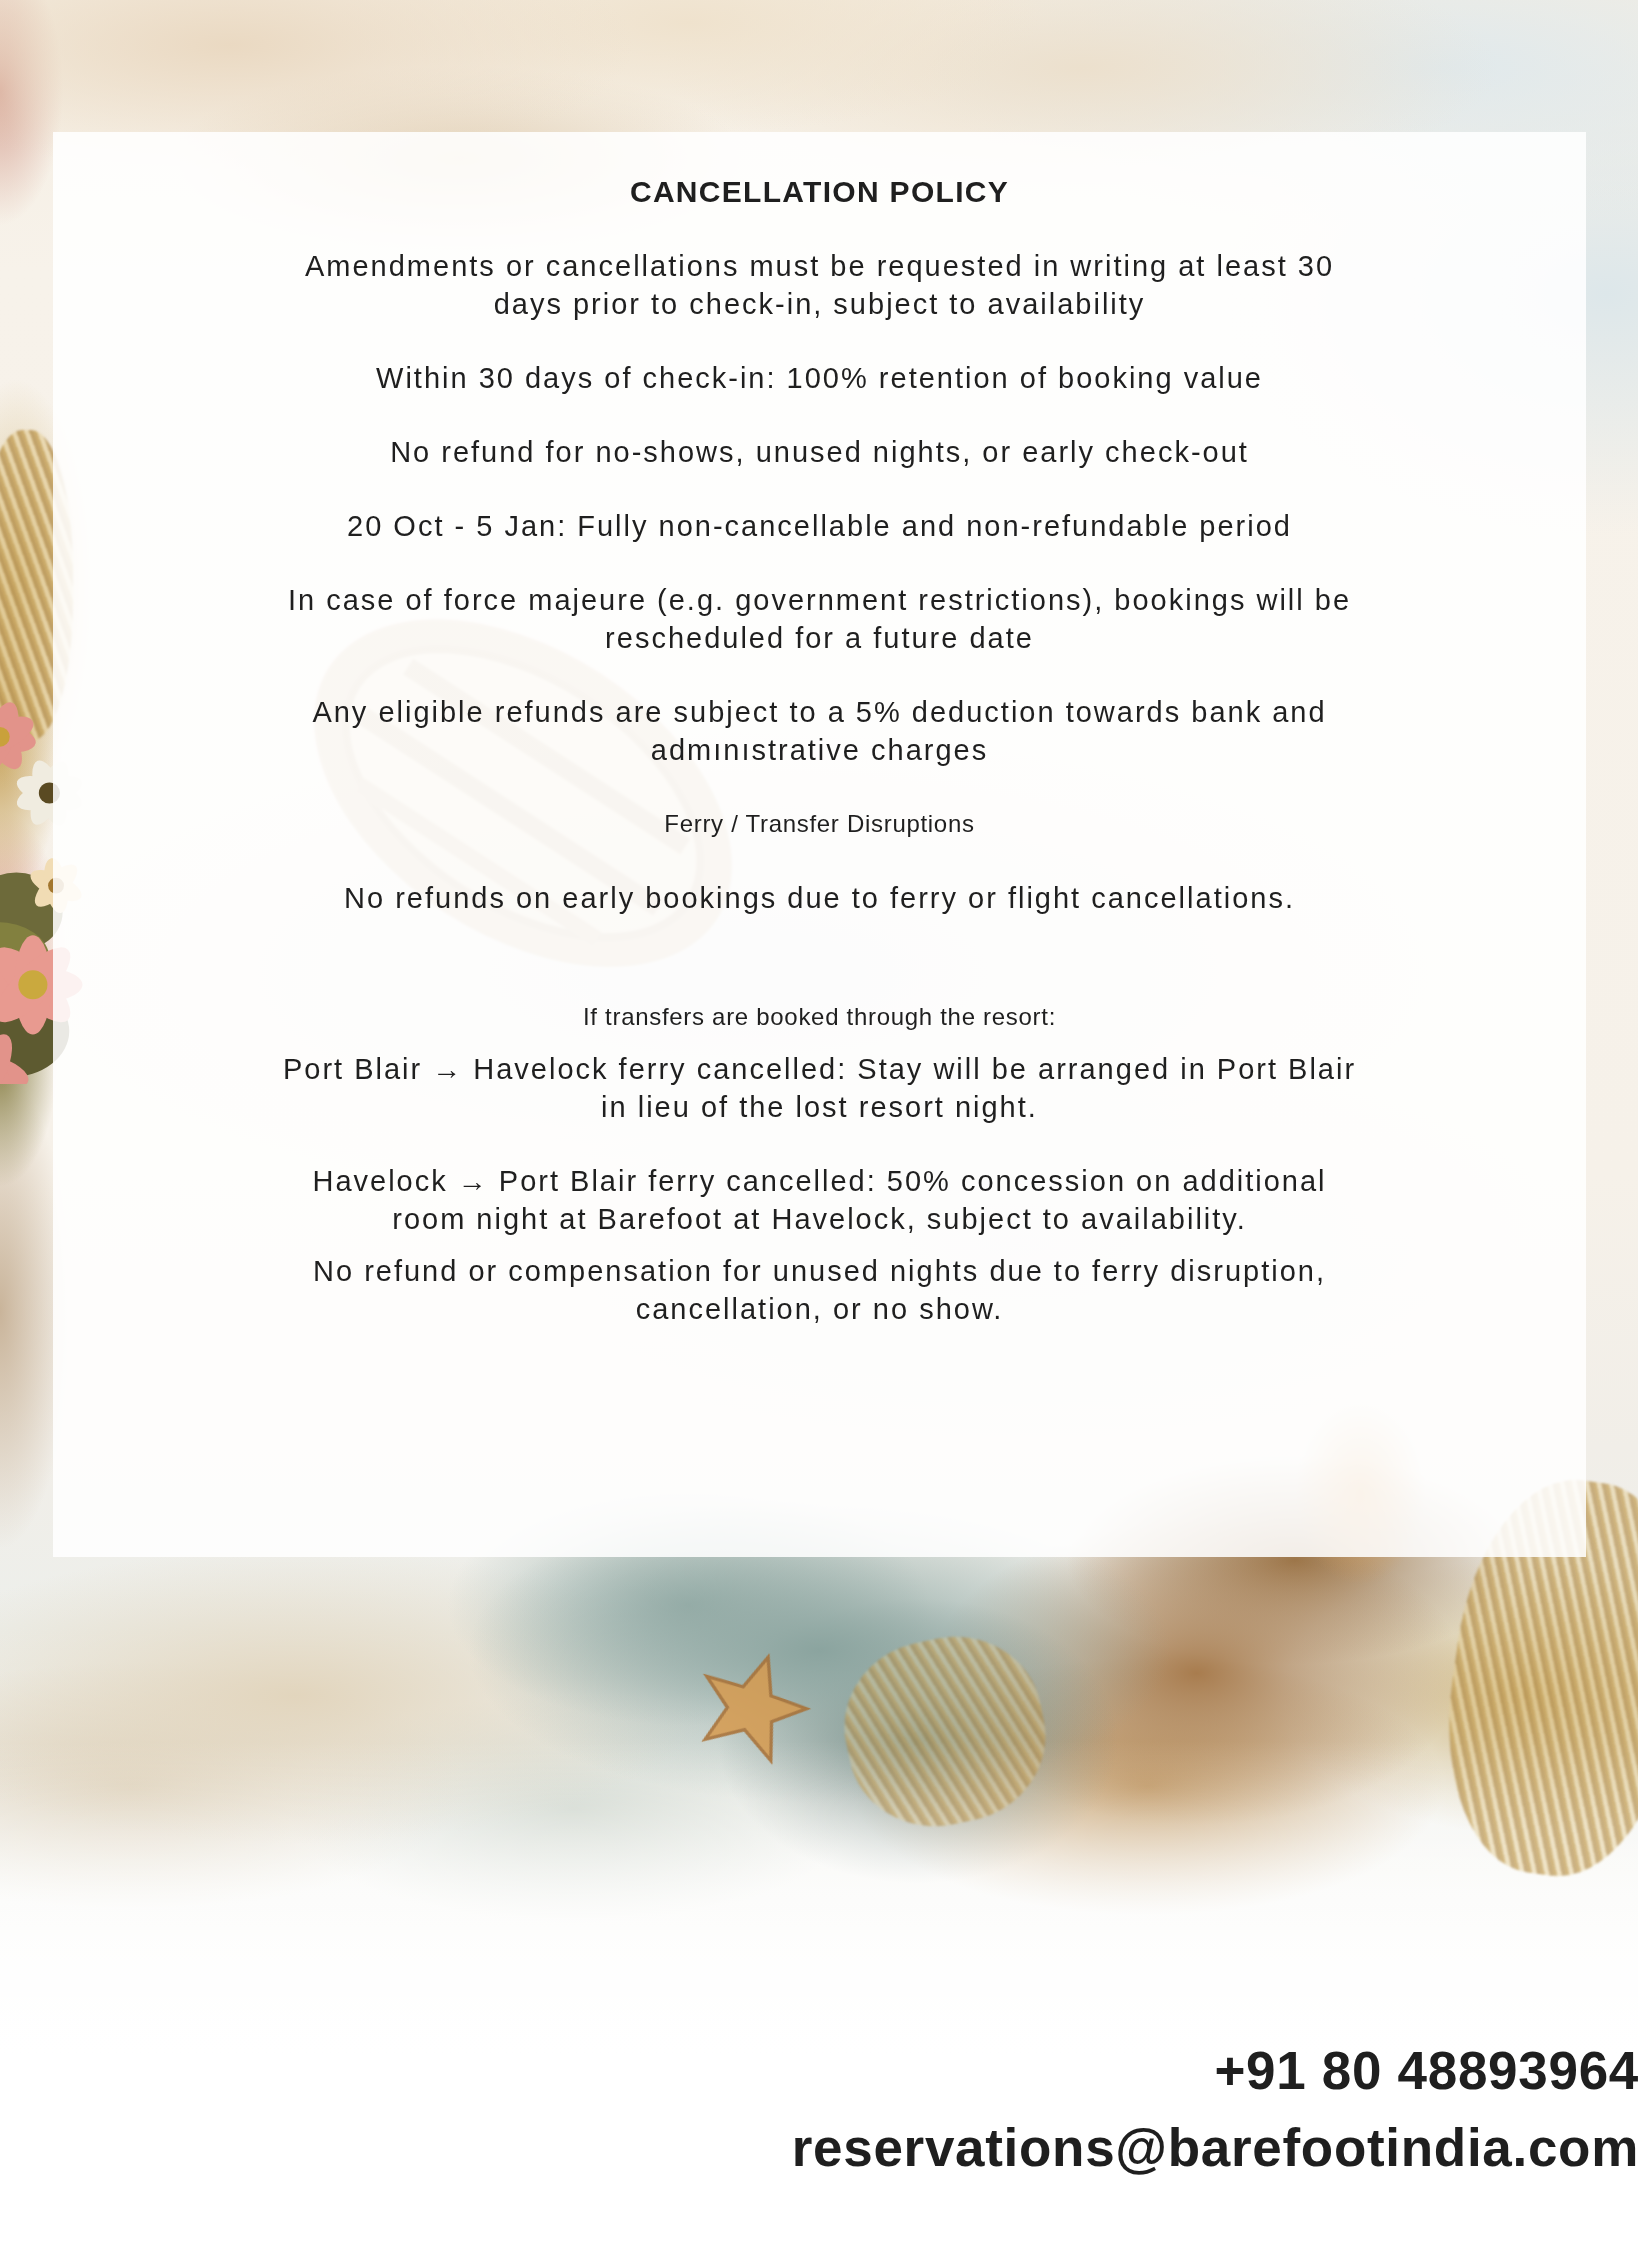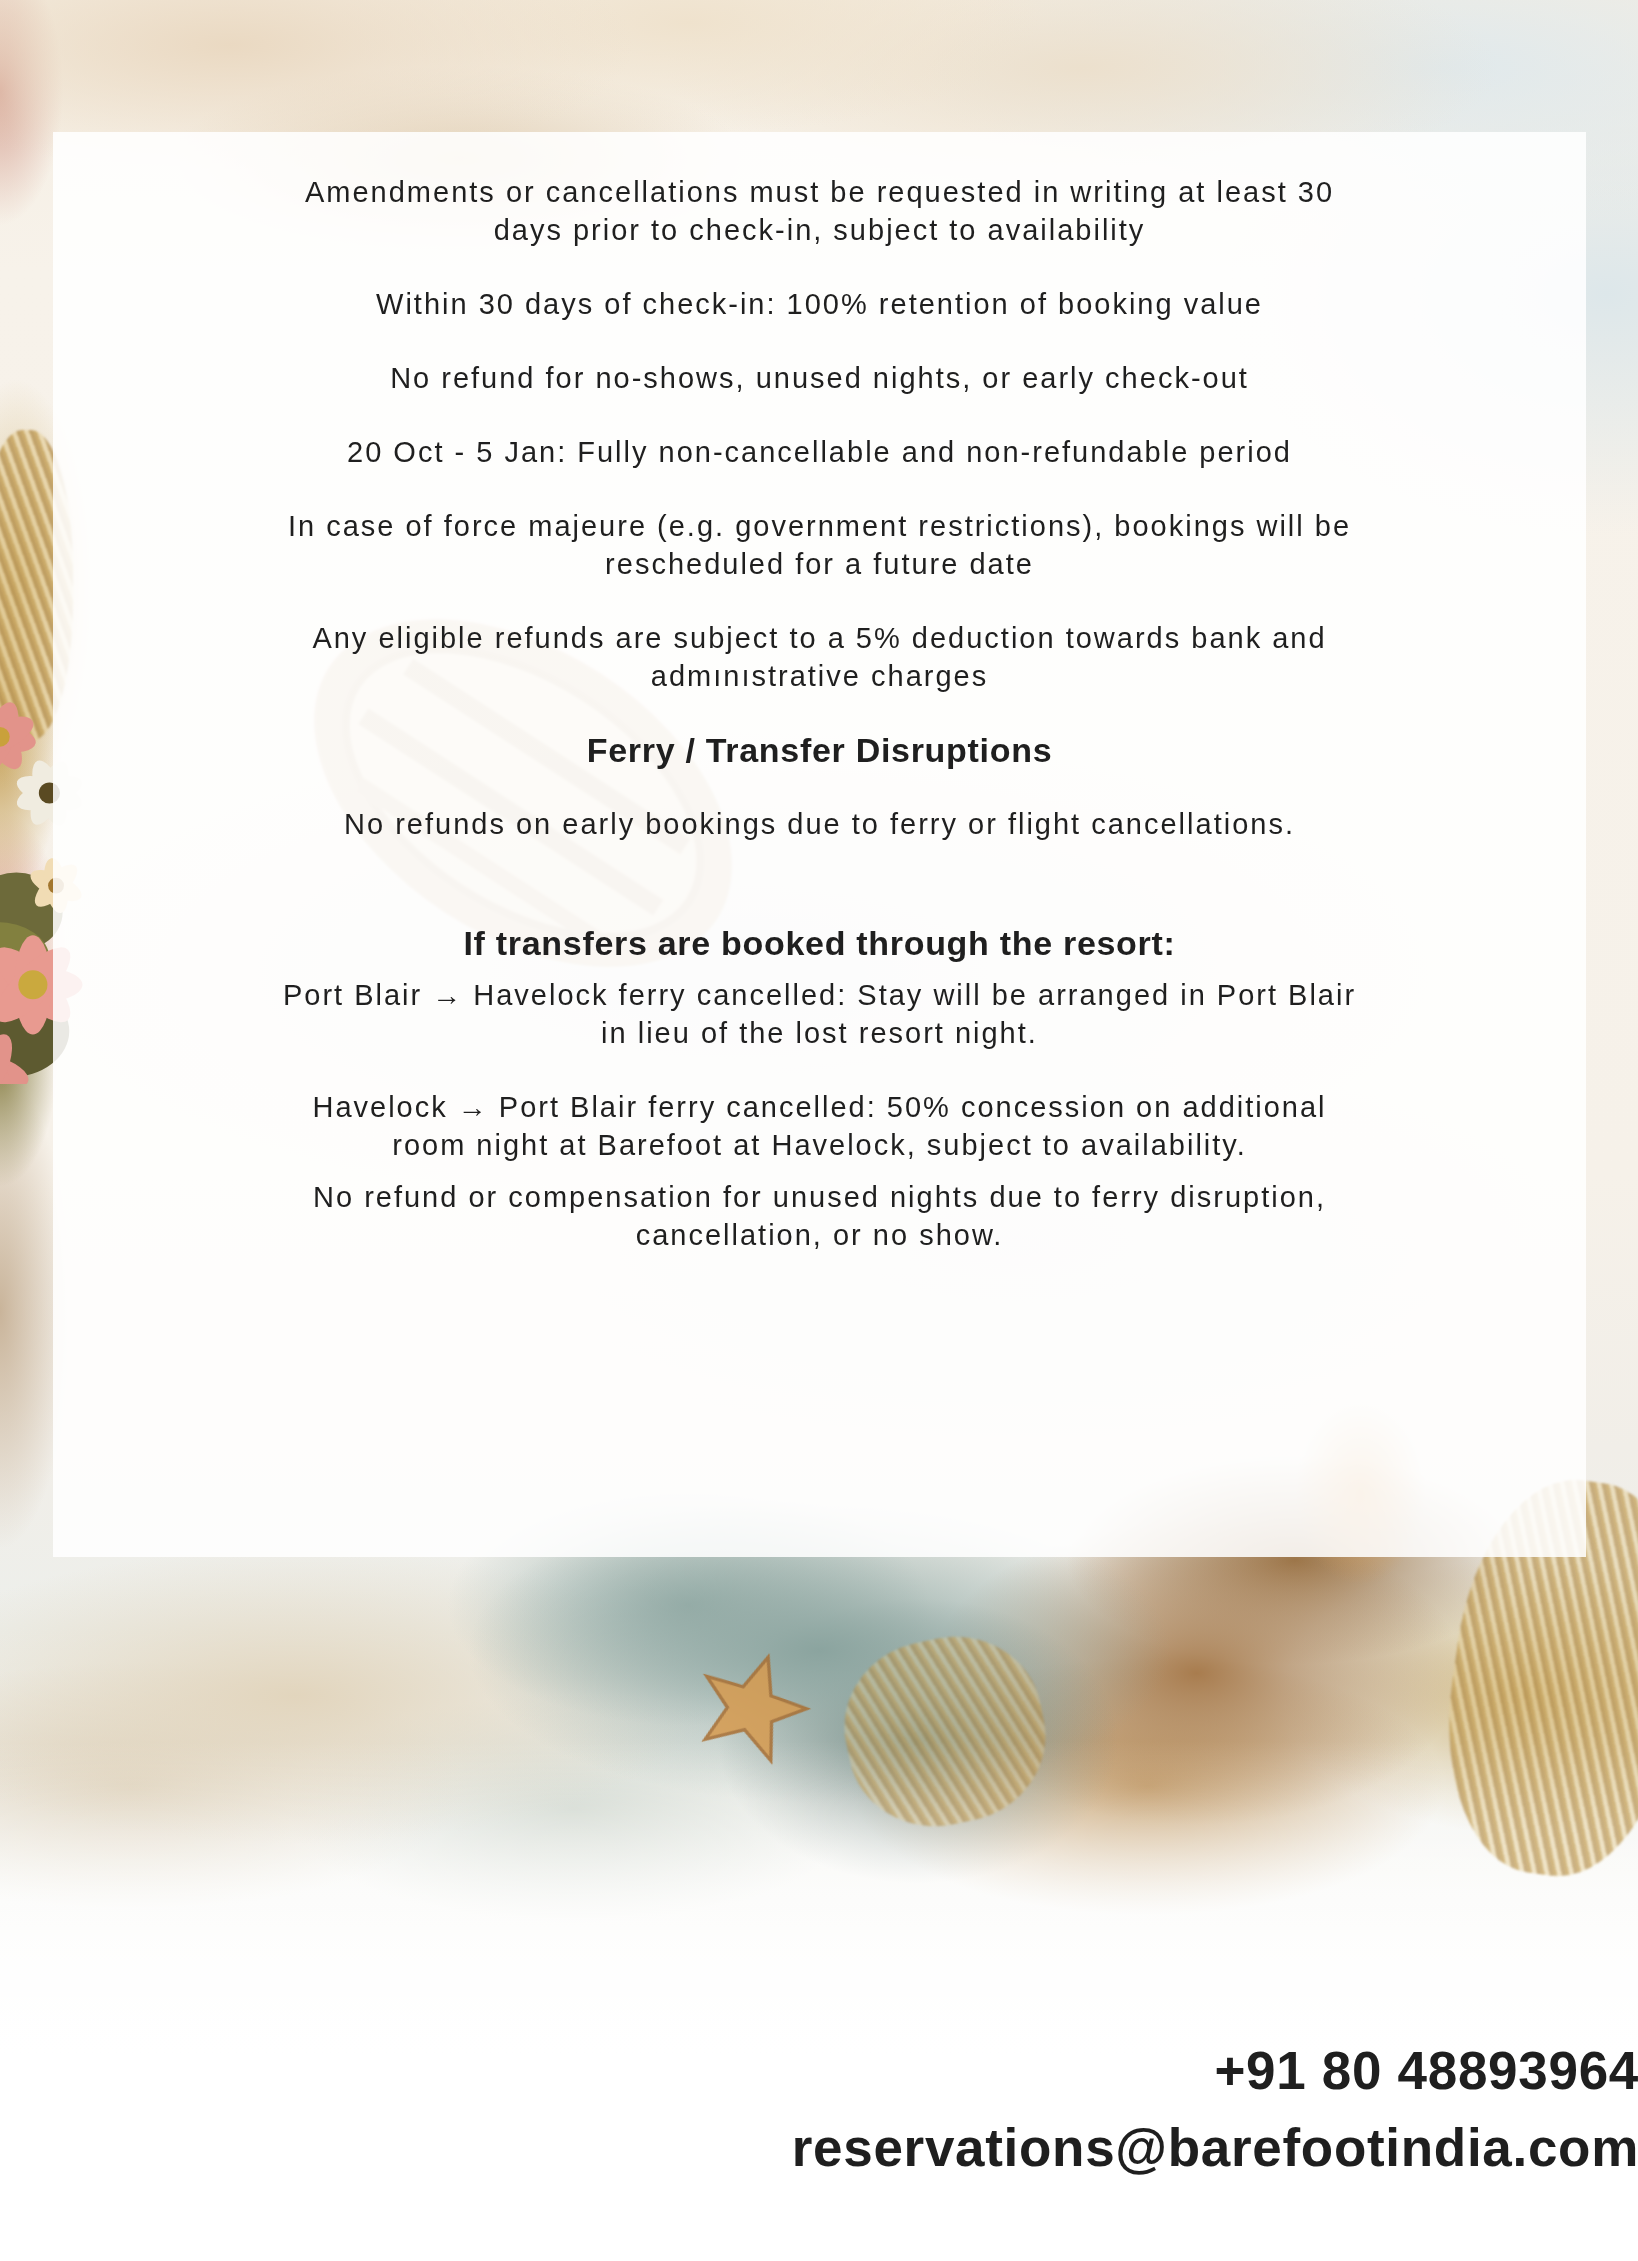--- a/index.html
+++ b/index.html
@@ -129,22 +129,22 @@
     line-height: 38px;
   }
   .para {
     font-size: 29px;
     font-weight: 400;
     letter-spacing: 2px;
     line-height: 38px;
     white-space: pre-line;
   }
   .heading {
-    font-size: 34px;
-    font-weight: 700;
+    font-size: 24px;
+    font-weight: 400;
     letter-spacing: 0.7px;
     line-height: 38px;
     white-space: pre-line;
   }
 
   
   #contact-footer {
     position: absolute;
     left: 0;
     top: 2032px;
@@ -219,20 +219,21 @@
   </div>
 
   <div id="starfish-wrap">
     <svg width="126" height="126" viewBox="0 0 190 190">
       <polygon fill="#d79b4f" stroke="#a96f33" stroke-width="5" points="95,8 117,62 174,64 130,99 147,155 95,123 43,155 60,99 16,64 73,62"></polygon>
     </svg>
   </div>
 </div>
 
 <section id="policy-panel">
+  <h1 class="block doc-title">CANCELLATION POLICY</h1>
 
   <p class="block para">Amendments or cancellations must be requested in writing at least 30
 days prior to check-in, subject to availability</p>
   <p class="block para">Within 30 days of check-in: 100% retention of booking value</p>
   <p class="block para">No refund for no-shows, unused nights, or early check-out</p>
   <p class="block para">20 Oct - 5 Jan: Fully non-cancellable and non-refundable period</p>
   <p class="block para">In case of force majeure (e.g. government restrictions), bookings will be
 rescheduled for a future date</p>
   <p class="block para">Any eligible refunds are subject to a 5% deduction towards bank and
 admınıstrative charges</p>

